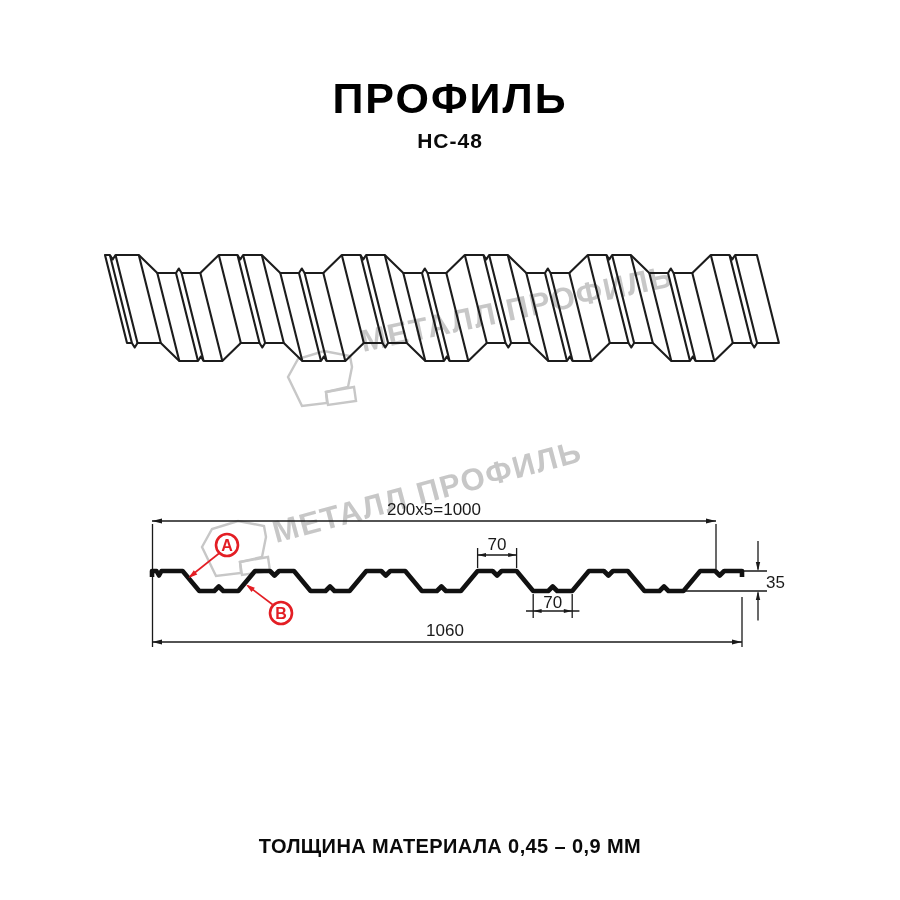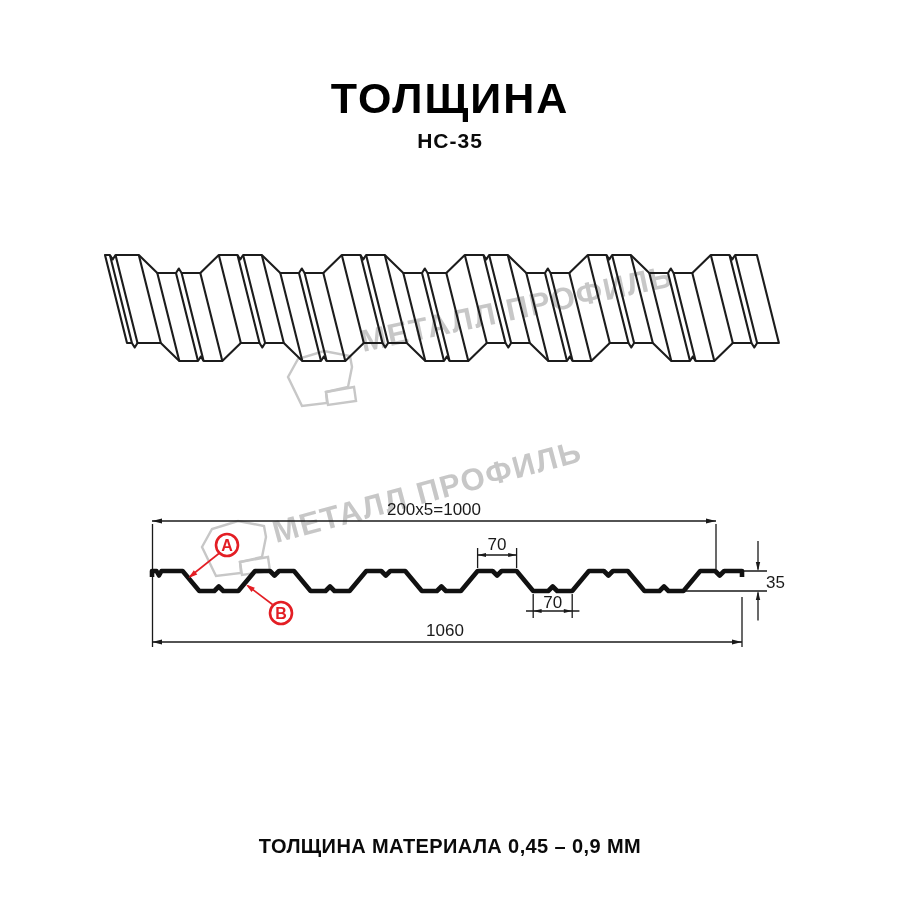--- a/index.html
+++ b/index.html
@@ -31,22 +31,22 @@
   .red-line{stroke:#e31e24;stroke-width:1.6;fill:none;}
   .red-head{fill:#e31e24;stroke:none;}
   .red-circle{stroke:#e31e24;stroke-width:2.6;fill:none;}
   .red-letter{font-size:16px;font-weight:600;fill:#e31e24;text-anchor:middle;}
 </style>
 </head>
 <body>
 
 <div class="page">
 
-  <div class="title">ТОЛЩИНА</div>
-  <div class="subtitle">НС-35</div>
+  <div class="title">ПРОФИЛЬ</div>
+  <div class="subtitle">НС-48</div>
 
   <svg width="900" height="900" viewBox="0 0 900 900">
 
     <g>
 
       <path class="sheet-face" d="M105,255 L109.9,255 L112.7,259.5 L115.5,255 L138.8,255 L157.3,273 L176,273 L178.8,268.5 L181.6,273 L200.3,273 L218.8,255 L237.5,255 L240.3,259.5 L243.1,255 L261.8,255 L280.3,273 L299,273 L301.8,268.5 L304.6,273 L323.3,273 L341.8,255 L360.5,255 L363.3,259.5 L366.1,255 L384.8,255 L403.3,273 L422,273 L424.8,268.5 L427.6,273 L446.3,273 L464.8,255 L483.5,255 L486.3,259.5 L489.1,255 L507.8,255 L526.3,273 L545,273 L547.8,268.5 L550.6,273 L569.3,273 L587.8,255 L606.5,255 L609.3,259.5 L612.1,255 L630.8,255 L649.3,273 L668,273 L670.8,268.5 L673.6,273 L692.3,273 L710.8,255 L729.5,255 L732.3,259.5 L735.1,255 L756.9,255 L778.9,343 L757.1,343 L754.3,347.5 L751.5,343 L732.8,343 L714.3,361 L695.6,361 L692.8,356.5 L690,361 L671.3,361 L652.8,343 L634.1,343 L631.3,347.5 L628.5,343 L609.8,343 L591.3,361 L572.6,361 L569.8,356.5 L567,361 L548.3,361 L529.8,343 L511.1,343 L508.3,347.5 L505.5,343 L486.8,343 L468.3,361 L449.6,361 L446.8,356.5 L444,361 L425.3,361 L406.8,343 L388.1,343 L385.3,347.5 L382.5,343 L363.8,343 L345.3,361 L326.6,361 L323.8,356.5 L321,361 L302.3,361 L283.8,343 L265.1,343 L262.3,347.5 L259.5,343 L240.8,343 L222.3,361 L203.6,361 L200.8,356.5 L198,361 L179.3,361 L160.8,343 L137.5,343 L134.7,347.5 L131.9,343 L127,343 Z"></path>
 
       <g>
         <g transform="translate(288,351)">
           <path class="wm" d="M0,26 L10,8 L36,0 L62,5 L64,16 L60,36 L38,41 L39,52 L14,55 Z"></path>

